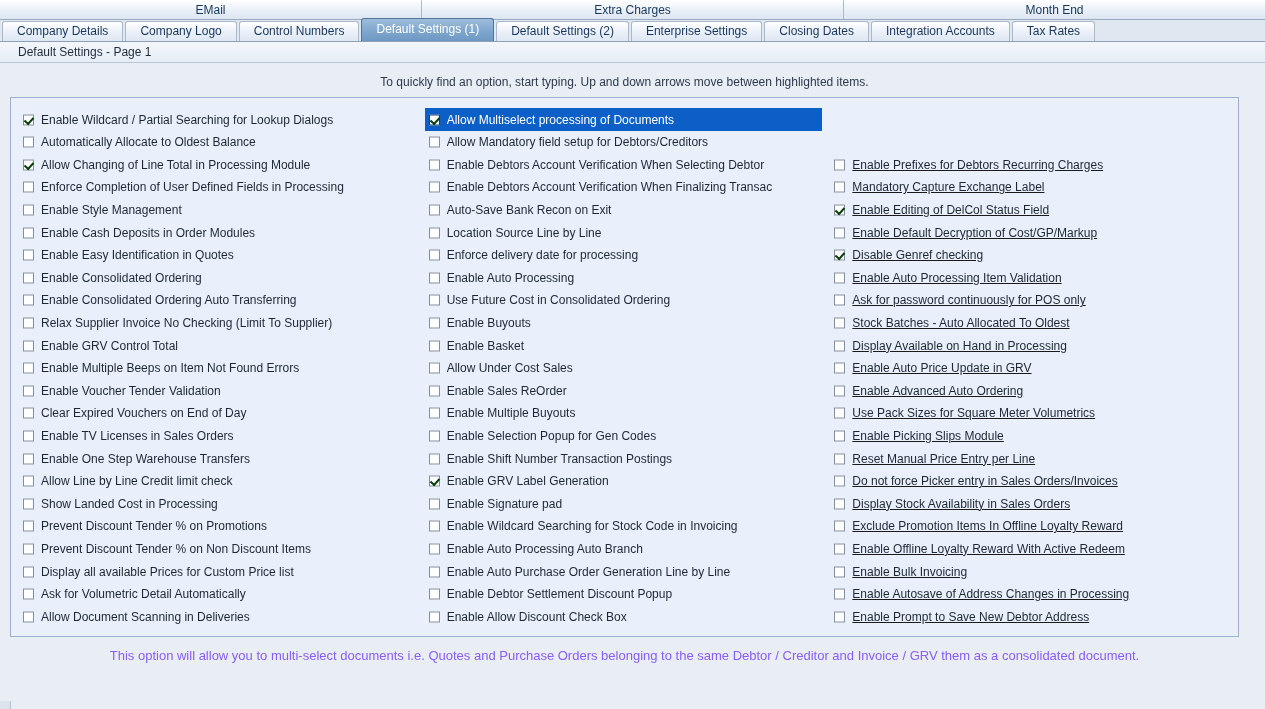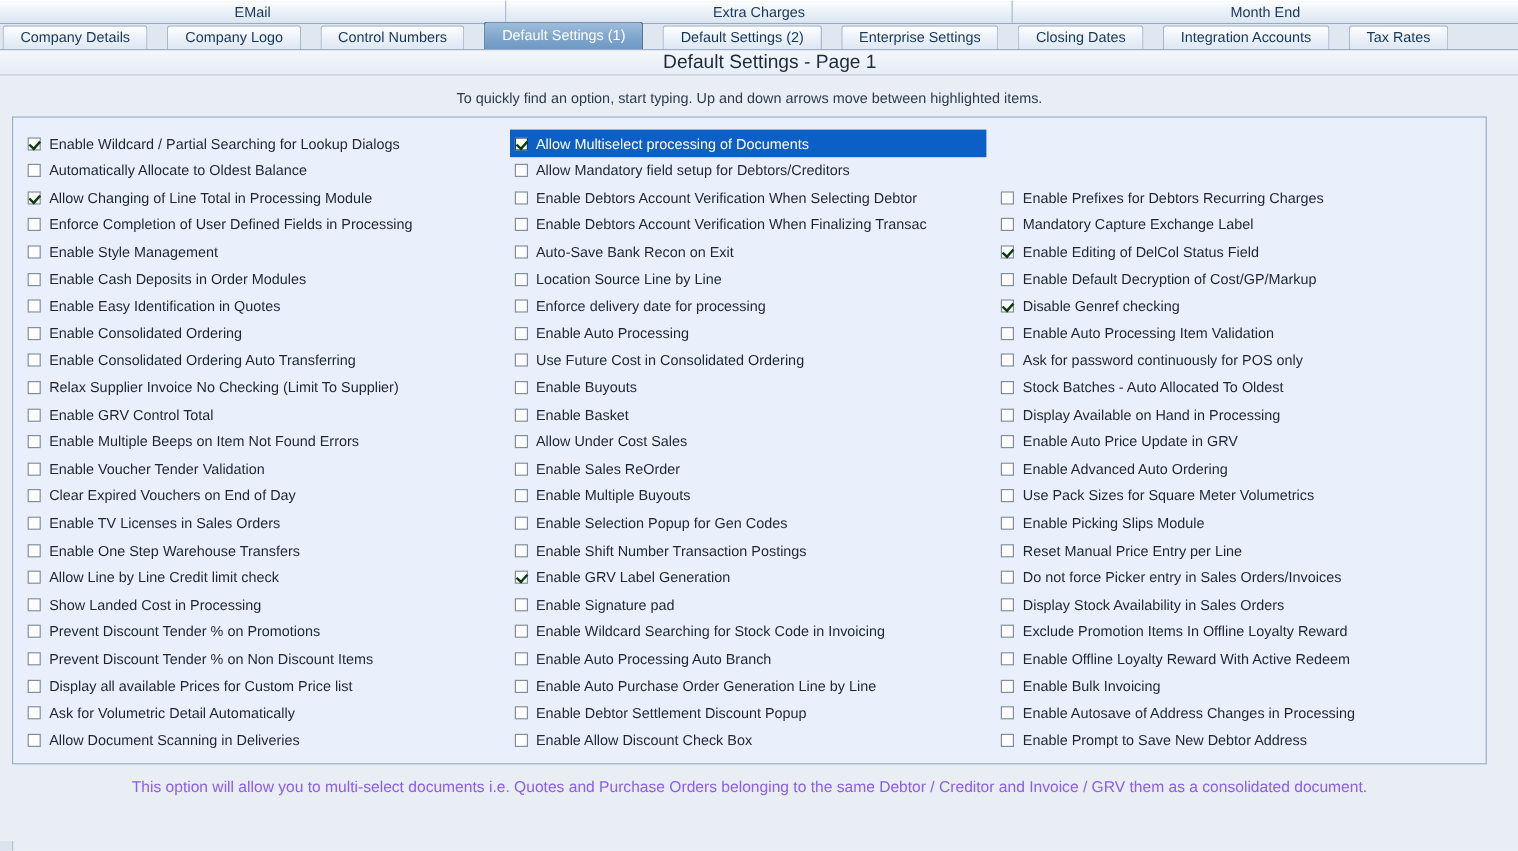--- a/index.html
+++ b/index.html
@@ -58,45 +58,44 @@
     height: 19px;
     line-height: 19px;
     padding: 0 14px;
     font-size: 12px;
     color: #17365d;
     background: linear-gradient(to bottom, #ffffff 0%, #eaf0f8 55%, #dde7f3 100%);
     border: 1px solid #a9b8cb;
     border-bottom: none;
     border-top-left-radius: 3px;
     border-top-right-radius: 3px;
-    margin-right: 16px;
+    margin-right: 2px;
     cursor: default;
     white-space: nowrap;
   }
   .tabrow .tab.active {
     height: 22px;
     line-height: 21px;
     background: linear-gradient(to bottom, #9fbddb 0%, #7fa6cc 55%, #6e98c4 100%);
     color: #ffffff;
     border: 1px solid #52749b;
     border-bottom: none;
     font-weight: normal;
   }
 
   
   .pagebar {
     height: 21px;
     line-height: 21px;
     padding-left: 18px;
-    font-size: 16px;
+    font-size: 12px;
     color: #1d2b3a;
     background: linear-gradient(to bottom, #f3f7fb 0%, #e6edf6 100%);
     border-bottom: 1px solid #b9c6d6;
     box-sizing: border-box;
-    text-align: center;
   }
 
   
   .body {
     flex: 1;
     background: #e9eef5;
     padding: 8px 26px 0 10px;
     box-sizing: border-box;
     position: relative;
   }
@@ -119,21 +118,21 @@
     height: 100%;
   }
   .col {
     flex: 1;
     display: flex;
     flex-direction: column;
     padding-right: 6px;
     box-sizing: border-box;
     justify-content: flex-end;
   }
-  .col:last-child { padding-right: 0; }
+  .col:last-child { padding-right: 0; text-decoration: underline; }
 
   .opt {
     display: flex;
     align-items: center;
     height: 22.6px;
     padding-left: 22px;
     box-sizing: border-box;
     position: relative;
     font-size: 12px;
     color: #1b2733;

